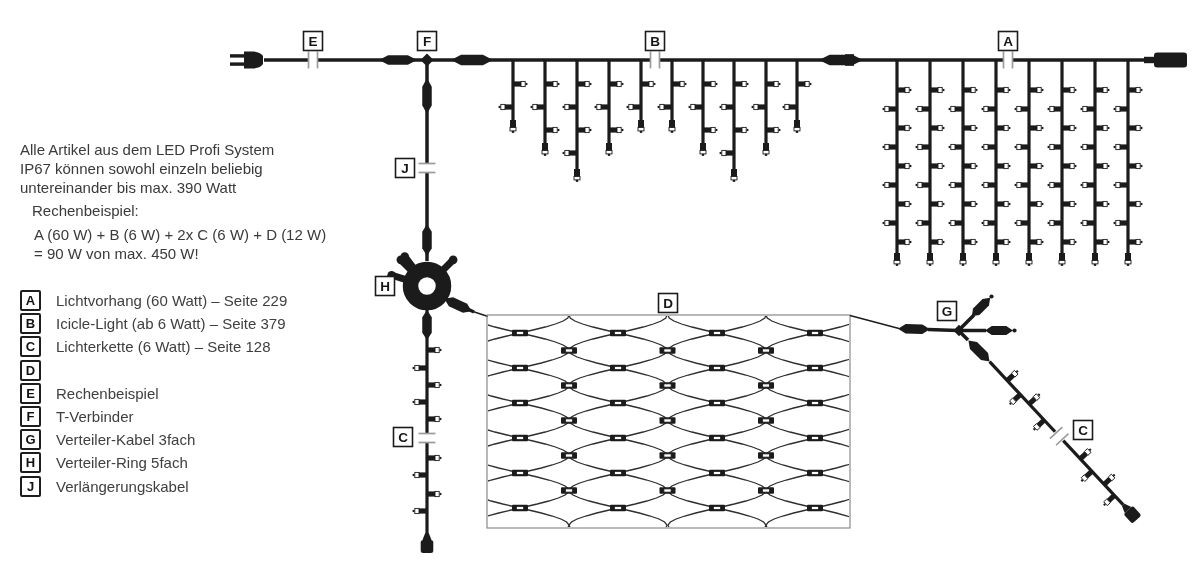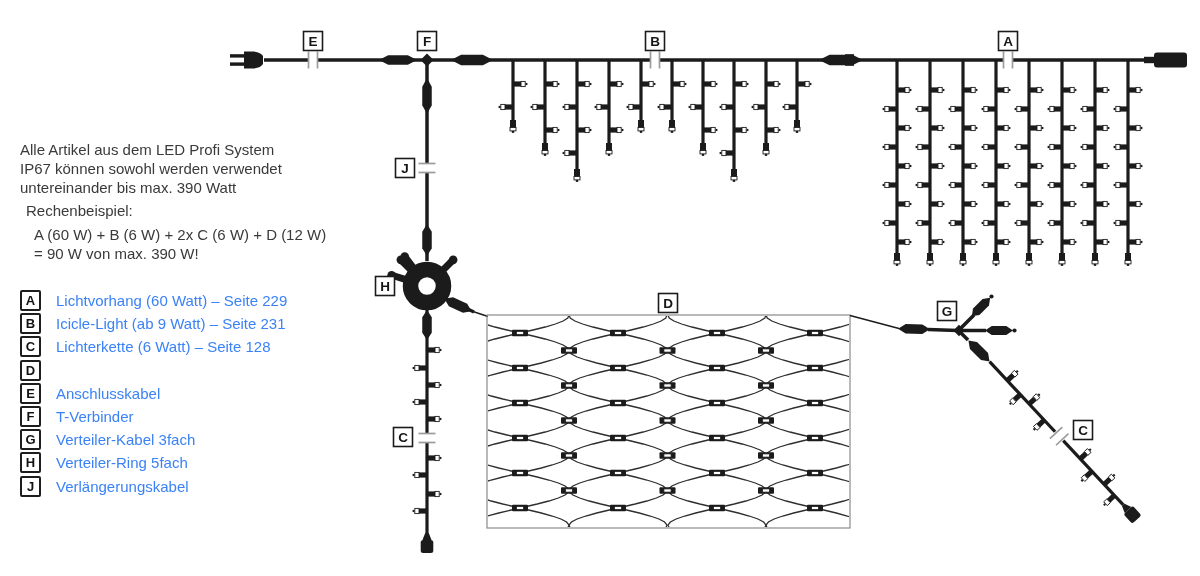--- a/index.html
+++ b/index.html
@@ -1,65 +1,65 @@
 <!DOCTYPE html>
 <html><head>
 <meta charset="utf-8">
 <style>
   html,body{margin:0;padding:0;background:#fff;}
   .stage{position:relative;width:1200px;height:576px;background:#ffffff;overflow:hidden;
          font-family:"Liberation Sans", sans-serif;}
   .intro{position:absolute;left:20px;top:92px;font-size:15px;line-height:19.2px;color:#3a3a3a;margin-top:48px;}
-  .ex-title{position:absolute;left:26px;top:202px;font-size:15px;color:#3a3a3a;}
+  .ex-title{position:absolute;left:32px;top:202px;font-size:15px;color:#3a3a3a;}
   .example{position:absolute;left:20px;top:226px;font-size:15px;line-height:18.5px;color:#3a3a3a;margin-left:14px;}
   .legend{position:absolute;left:20px;top:289px;}
   .legend-row{display:flex;align-items:center;height:23.2px;}
   .lkey{width:17px;height:17px;border:2px solid #1d1d1d;border-radius:2px;color:#111;
         font-weight:bold;font-size:13px;display:flex;align-items:center;justify-content:center;
         box-sizing:content-box;background:#fff;flex:0 0 auto;}
-  .llabel{margin-left:15px;font-size:15px;color:#3b82f6;white-space:nowrap;}
+  .llabel{margin-left:15px;font-size:15px;color:#404040;white-space:nowrap;}
   svg.diagram{position:absolute;left:0;top:0;}
 </style>
 </head>
 <body>
 
 <div class="stage">
 
   <div class="intro">
     <div>Alle Artikel aus dem LED Profi System</div>
-    <div>IP67 können sowohl werden verwendet</div>
+    <div>IP67 können sowohl einzeln beliebig</div>
     <div>untereinander bis max. 390 Watt</div>
   </div>
 
   <div class="ex-title">Rechenbeispiel:</div>
 
   <div class="example">
     <div>A (60 W) + B (6 W) + 2x C (6 W) + D (12 W)</div>
-    <div>= 90 W von max. 390 W!</div>
+    <div>= 90 W von max. 450 W!</div>
   </div>
 
   <div class="legend" id="legend">
       <div class="legend-row">
         <span class="lkey">A</span>
         <span class="llabel">Lichtvorhang (60 Watt) – Seite 229</span>
       </div>
       <div class="legend-row">
         <span class="lkey">B</span>
-        <span class="llabel">Icicle-Light (ab 9 Watt) – Seite 231</span>
+        <span class="llabel">Icicle-Light (ab 6 Watt) – Seite 379</span>
       </div>
       <div class="legend-row">
         <span class="lkey">C</span>
         <span class="llabel">Lichterkette (6 Watt) – Seite 128</span>
       </div>
       <div class="legend-row">
         <span class="lkey">D</span>
       </div>
       <div class="legend-row">
         <span class="lkey">E</span>
-        <span class="llabel">Anschlusskabel</span>
+        <span class="llabel">Rechenbeispiel</span>
       </div>
       <div class="legend-row">
         <span class="lkey">F</span>
         <span class="llabel">T-Verbinder</span>
       </div>
       <div class="legend-row">
         <span class="lkey">G</span>
         <span class="llabel">Verteiler-Kabel 3fach</span>
       </div>
       <div class="legend-row">

